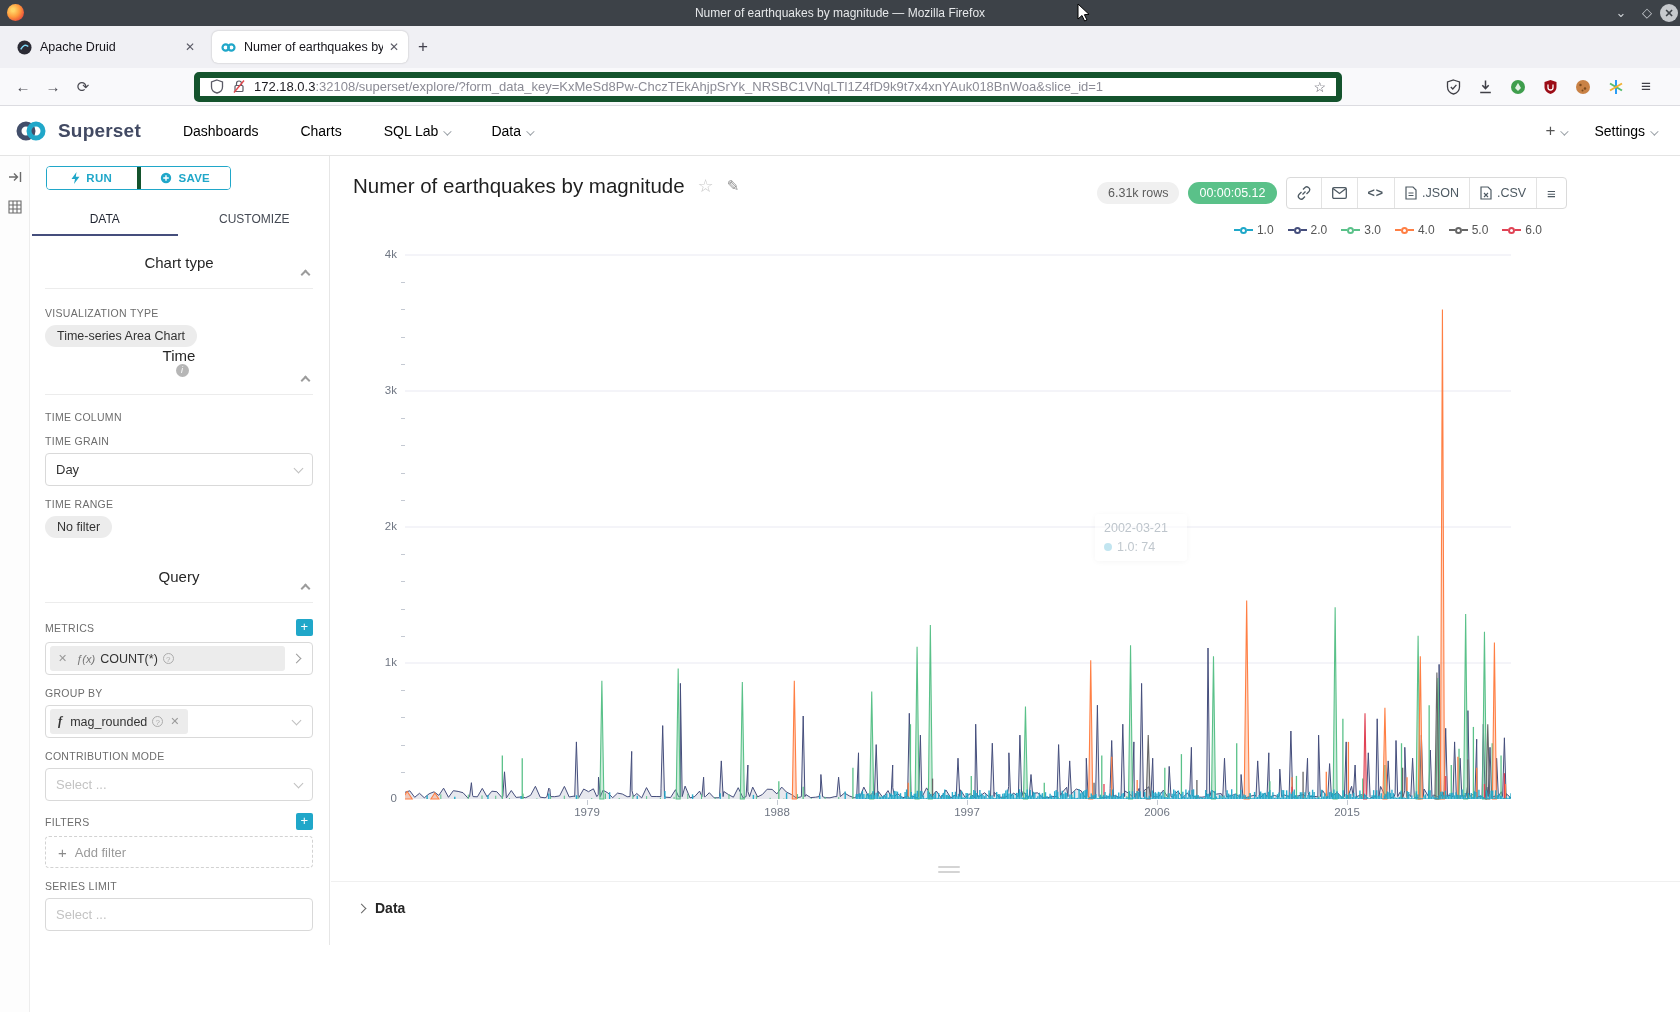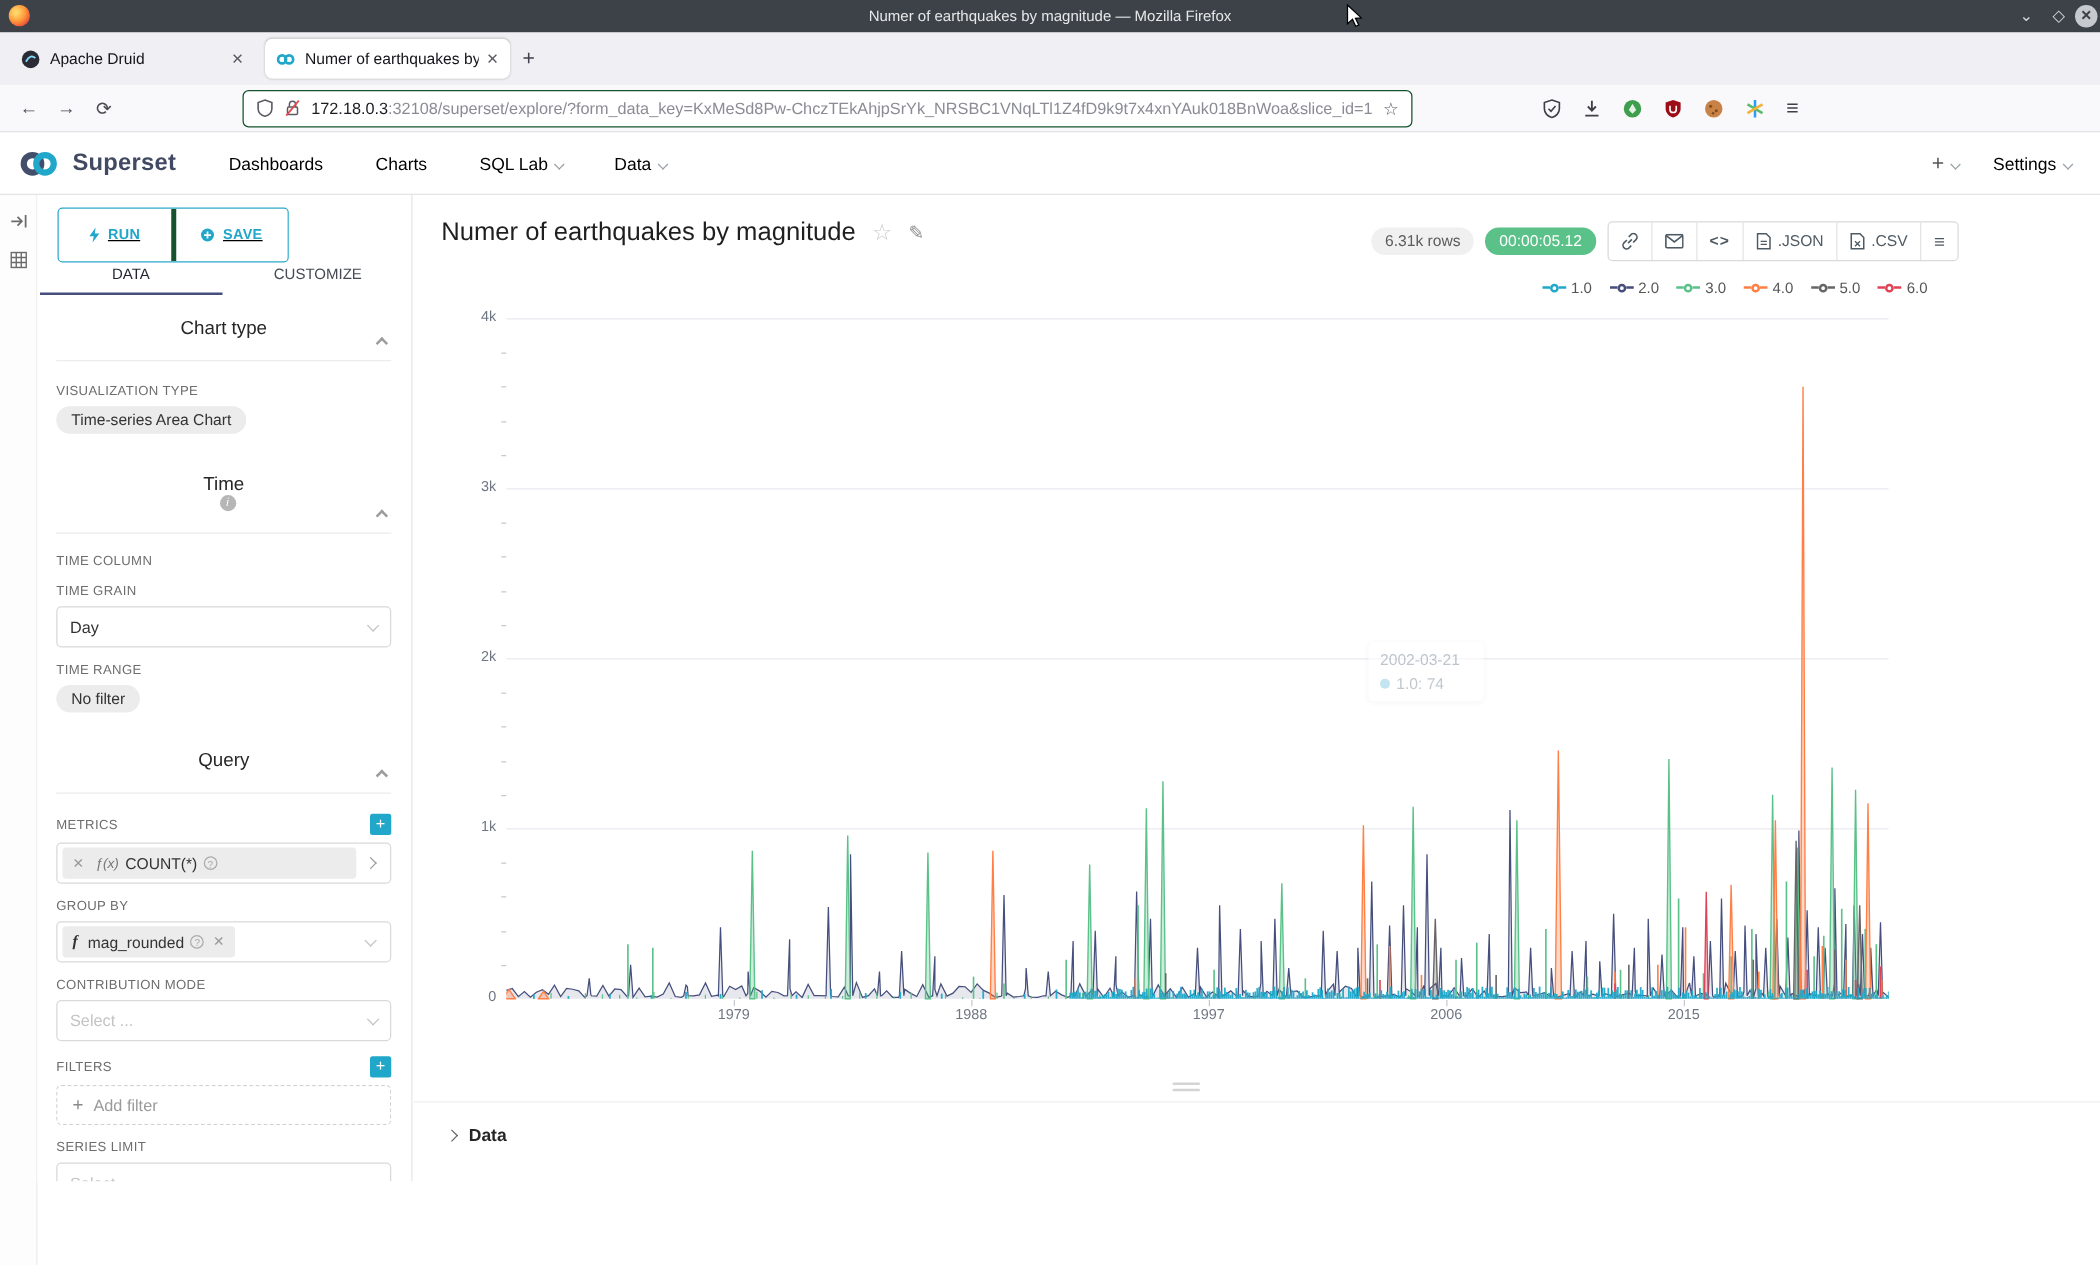--- a/index.html
+++ b/index.html
@@ -23,41 +23,41 @@
     padding:0 9px; font-size:12.5px; color:#15141a; width:196px; position:relative; }
   .tab.active { background:#fff; box-shadow:0 0 2px rgba(0,0,0,.25); }
   .tab .favicon { width:15px; height:15px; margin-right:8px; flex:0 0 auto; }
   .tab .tlabel { white-space:nowrap; overflow:hidden; flex:1 1 auto; }
   .tab .tclose { color:#5b5b66; font-size:12px; margin-left:6px; }
   #newtab { font-size:17px; color:#42414d; margin-left:10px; }
 
   #navtoolbar { left:0; top:68px; width:1680px; height:38px; background:#f9f9fb;
     border-bottom:1px solid #dcdce1; display:flex; align-items:center; }
   .navbtn { font-size:15px; color:#4a4a52; width:30px; text-align:center; }
-  #urlbox { position:relative; margin-left:96px; width:936px; height:30px; background:#fff;
-    border:1px solid #14532d; border-radius:5px; display:flex; align-items:center; padding:0 10px; }
+  #urlbox { position:relative; margin-left:96px; width:1148px; height:30px; background:#fff;
+    border:6px solid #14532d; border-radius:5px; display:flex; align-items:center; padding:0 10px; }
   #urltext { font-size:13px; color:#8b8b95; white-space:nowrap; overflow:hidden; flex:1; margin-left:8px; }
   #urltext b { color:#1b1b21; font-weight:normal; }
   .fxicons { display:flex; align-items:center; gap:17px; margin-left:104px; }
 
   
   #snav { left:0; top:106px; width:1680px; height:50px; background:#fff; border-bottom:1px solid #e4e4e4;
     display:flex; align-items:center; }
   #sbrand { font-size:19px; font-weight:bold; color:#424a63; margin-left:10px; letter-spacing:.2px; }
   .snav-item { font-size:14px; color:#000000; margin-left:42px; }
   .scaret { display:inline-block; width:6px; height:6px; border:solid #9aa0a6;
     border-width:0 1.5px 1.5px 0; transform:rotate(45deg) translateY(-2px); margin-left:5px; }
 
   
   #rail { left:0; top:156px; width:30px; height:856px; background:#fdfdfd; border-right:1px solid #ededed; }
   #panel { left:30px; top:156px; width:300px; height:789px; background:#fff; border-right:1px solid #e6e6e6;
     overflow:hidden; }
 
-  .btn-group { position:absolute; left:16px; top:10px; width:185px; height:44px; display:flex;
-    border:1px solid #20a7c9; border-radius:4px; overflow:hidden;text-decoration:underline; }
+  .btn-group { position:absolute; left:16px; top:10px; width:185px; height:24px; display:flex;
+    border:1px solid #20a7c9; border-radius:4px; overflow:hidden; }
   .btn-group .gbtn { flex:1; display:flex; align-items:center; justify-content:center; gap:6px;
     color:#20a7c9; font-size:11.5px; font-weight:bold; letter-spacing:.3px; background:#fff; }
   .btn-group .gbtn + .gbtn { border-left:4px solid #14532d; }
 
   .ptabs { position:absolute; top:48px; left:0; width:100%; display:flex; }
   .ptab { flex:1; text-align:center; font-size:12px; color:#1f2430; padding:8px 0 10px; position:relative; }
   .ptab.active::after { content:""; position:absolute; left:2px; right:2px; bottom:0; height:2px; background:#454e7c; }
 
   .sec-head { display:flex; align-items:center; font-size:15px; color:#262626;flex-direction:column; }
   .chev-up { width:7px; height:7px; border:solid #9c9c9c; border-width:2px 0 0 2px; transform:rotate(45deg); margin-left:auto; margin-right:4px; }
@@ -247,21 +247,21 @@
 
       <div class="sec-head">
         <span>Chart type</span>
           <span class="chev-up"></span>
       </div>
       <div class="divider"></div>
 
       <div class="plabel" style="margin-top:18px;">VISUALIZATION TYPE</div>
       <span class="pill">Time-series Area Chart</span>
 
-      <div class="sec-head" style="margin-top:32px;">
+      <div class="sec-head" style="">
         <span>Time</span>
         <span style="display:inline-block;width:13px;height:13px;border-radius:50%;background:#b6b6b6;color:#fff;font-size:9px;line-height:13px;text-align:center;margin-left:6px;font-style:italic;">i</span>
         <span class="chev-up"></span>
       </div>
       <div class="divider"></div>
 
       <div class="plabel" style="margin-top:16px;">TIME COLUMN</div>
 
       <div class="plabel" style="margin-top:12px;">TIME GRAIN</div>
       <div class="select">

